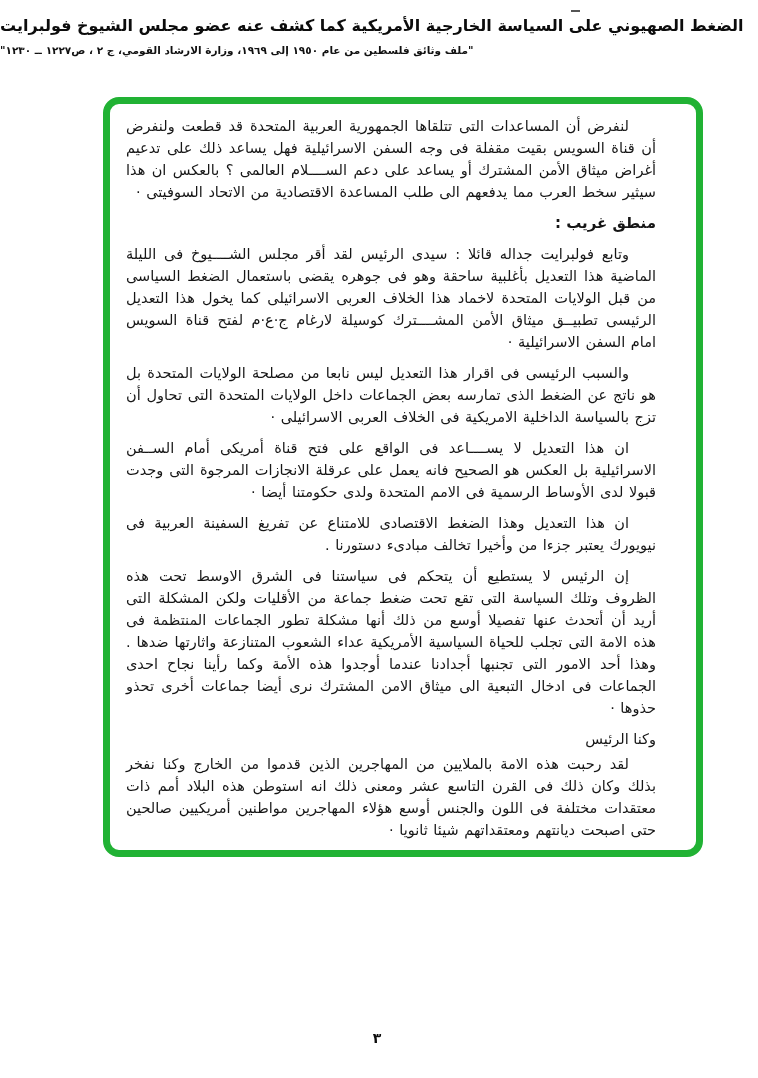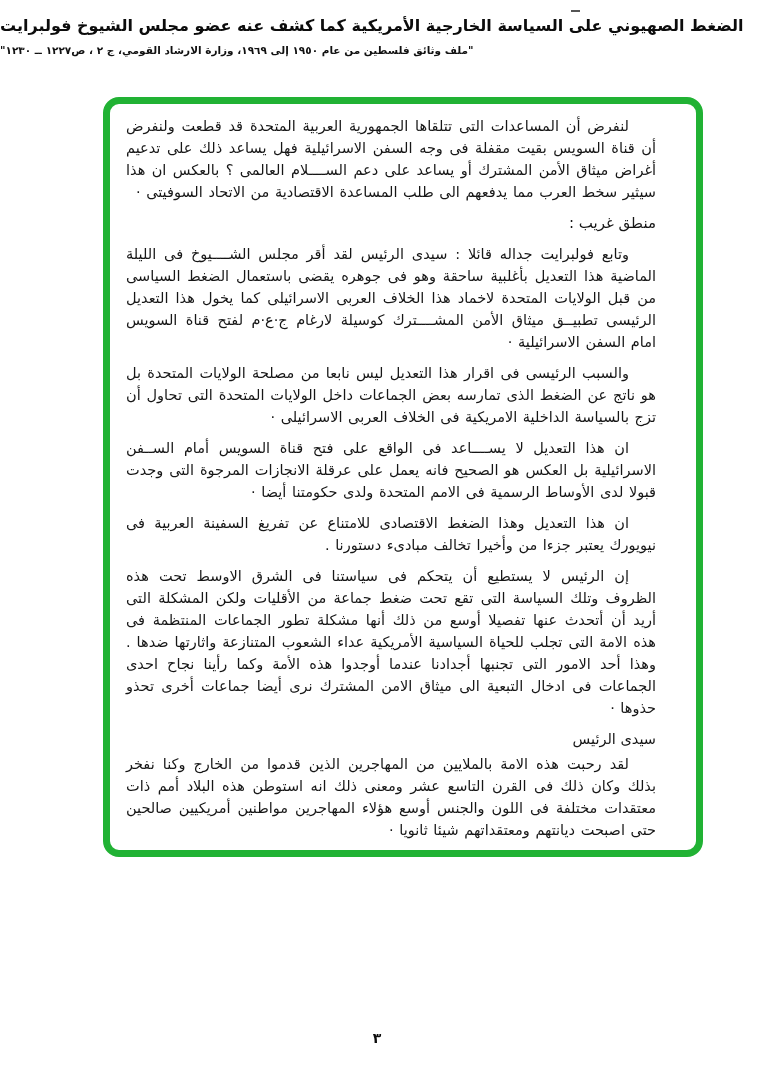--- a/index.html
+++ b/index.html
@@ -61,21 +61,21 @@
     overflow: hidden;
     color: #161616;
   }
   .para {
     margin: 0 0 9px 0;
     text-indent: 27px;
     word-spacing: 1px;
   }
   .heading-bold {
     font-size: 15px;
-    font-weight: normal;
+    font-weight: bold;
     margin: 5px 0 9px 0;
     text-indent: 0;
     text-align: right;
   }
   .subheading {
     font-size: 14.5px;
     font-weight: normal;
     margin: 3px 0 3px 0;
     text-indent: 0;
     text-align: right;
@@ -101,22 +101,22 @@
     <div class="doc-source">"ملف وثائق فلسطين من عام ١٩٥٠ إلى ١٩٦٩، وزارة الارشاد القومي، ج ٢ ، ص١٢٢٧ ــ ١٢٣٠"</div>
   </header>
 
   <div class="stray-mark"></div>
 
   <main class="green-frame">
     <p class="para">لنفرض أن المساعدات التى تتلقاها الجمهورية العربية المتحدة قد قطعت ولنفرض أن قناة السويس بقيت مقفلة فى وجه السفن الاسرائيلية فهل يساعد ذلك على تدعيم أغراض ميثاق الأمن المشترك أو يساعد على دعم الســــلام العالمى ؟ بالعكس ان هذا سيثير سخط العرب مما يدفعهم الى طلب المساعدة الاقتصادية من الاتحاد السوفيتى ·</p>
     <h2 class="heading-bold">منطق غريب :</h2>
     <p class="para">وتابع فولبرايت جداله قائلا : سيدى الرئيس لقد أقر مجلس الشــــيوخ فى الليلة الماضية هذا التعديل بأغلبية ساحقة وهو فى جوهره يقضى باستعمال الضغط السياسى من قبل الولايات المتحدة لاخماد هذا الخلاف العربى الاسرائيلى كما يخول هذا التعديل الرئيسى تطبيــق ميثاق الأمن المشــــترك كوسيلة لارغام ج·ع·م لفتح قناة السويس امام السفن الاسرائيلية ·</p>
     <p class="para">والسبب الرئيسى فى اقرار هذا التعديل ليس نابعا من مصلحة الولايات المتحدة بل هو ناتج عن الضغط الذى تمارسه بعض الجماعات داخل الولايات المتحدة التى تحاول أن تزج بالسياسة الداخلية الامريكية فى الخلاف العربى الاسرائيلى ·</p>
-    <p class="para">ان هذا التعديل لا يســــاعد فى الواقع على فتح قناة السويس أمام الســفن الاسرائيلية بل العكس هو الصحيح فانه يعمل على عرقلة الانجازات المرجوة التى وجدت قبولا لدى الأوساط الرسمية فى الامم المتحدة ولدى حكومتنا أيضا ·</p>
+    <p class="para">ان هذا التعديل لا يســــاعد فى الواقع على فتح قناة أمريكى أمام الســفن الاسرائيلية بل العكس هو الصحيح فانه يعمل على عرقلة الانجازات المرجوة التى وجدت قبولا لدى الأوساط الرسمية فى الامم المتحدة ولدى حكومتنا أيضا ·</p>
     <p class="para">ان هذا التعديل وهذا الضغط الاقتصادى للامتناع عن تفريغ السفينة العربية فى نيويورك يعتبر جزءا من وأخيرا تخالف مبادىء دستورنا .</p>
     <p class="para">إن الرئيس لا يستطيع أن يتحكم فى سياستنا فى الشرق الاوسط تحت هذه الظروف وتلك السياسة التى تقع تحت ضغط جماعة من الأقليات ولكن المشكلة التى أريد أن أتحدث عنها تفصيلا أوسع من ذلك أنها مشكلة تطور الجماعات المنتظمة فى هذه الامة التى تجلب للحياة السياسية الأمريكية عداء الشعوب المتنازعة واثارتها ضدها . وهذا أحد الامور التى تجنبها أجدادنا عندما أوجدوا هذه الأمة وكما رأينا نجاح احدى الجماعات فى ادخال التبعية الى ميثاق الامن المشترك نرى أيضا جماعات أخرى تحذو حذوها ·</p>
-    <h3 class="subheading">سيدى الرئيس</h3>
+    <h3 class="subheading">وكنا الرئيس</h3>
     <p class="para">لقد رحبت هذه الامة بالملايين من المهاجرين الذين قدموا من الخارج وكنا نفخر بذلك وكان ذلك فى القرن التاسع عشر ومعنى ذلك انه استوطن هذه البلاد أمم ذات معتقدات مختلفة فى اللون والجنس أوسع هؤلاء المهاجرين مواطنين أمريكيين صالحين حتى اصبحت ديانتهم ومعتقداتهم شيئا ثانويا ·</p>
   </main>
 
   <div class="page-number">٣</div>
 
 </div>
 
 </body></html>

